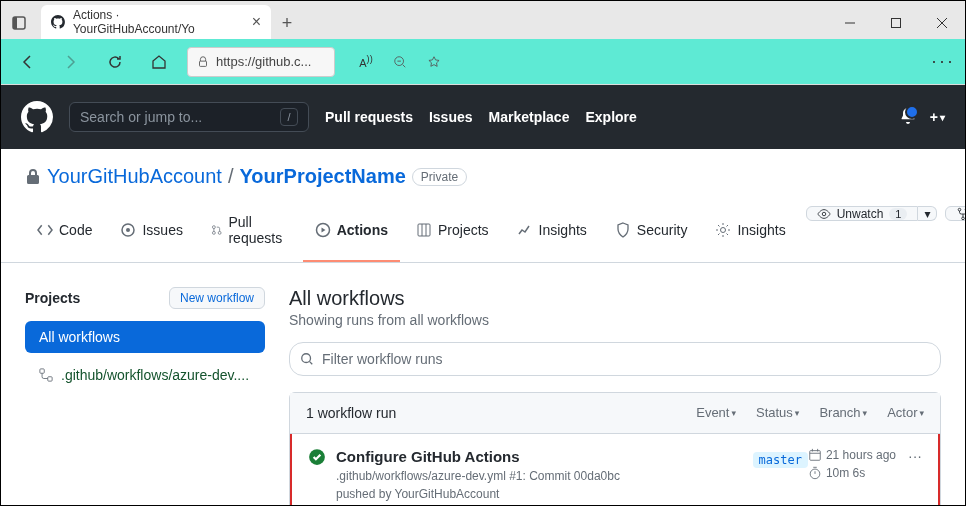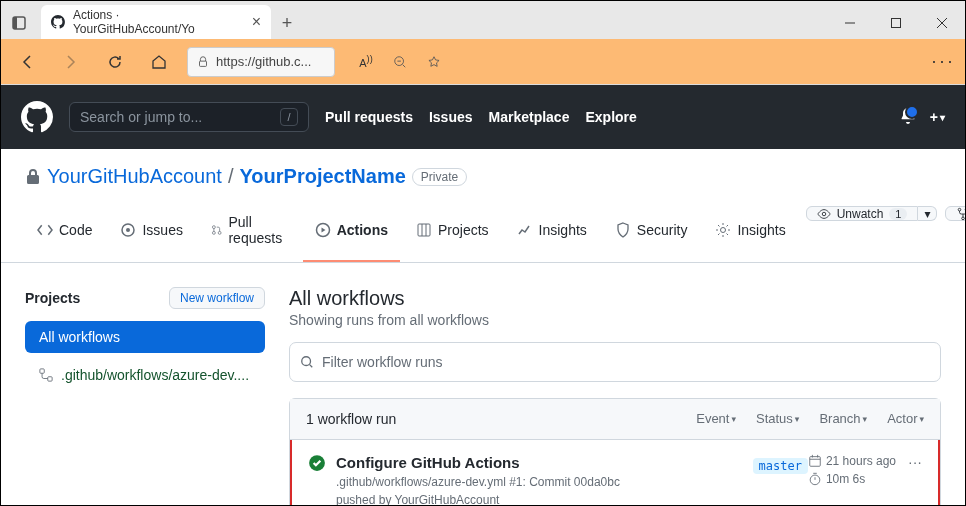--- a/index.html
+++ b/index.html
@@ -5,21 +5,21 @@
   * { box-sizing: border-box; margin: 0; padding: 0; }
   body { font-family: -apple-system, BlinkMacSystemFont, "Segoe UI", Helvetica, Arial, sans-serif; font-size: 14px; color: #24292f; background: #fff; width: 966px; height: 506px; overflow: hidden; border: 1px solid #000; }
   .titlebar { height: 38px; background: #e8e8e8; display: flex; align-items: flex-end; }
   .tab-strip { display: flex; align-items: flex-end; height: 100%; }
   .tab-btn { width: 36px; height: 32px; display: flex; align-items: center; justify-content: center; color: #555; }
   .tab { background: #fff; border-radius: 6px 6px 0 0; height: 34px; width: 230px; display: flex; align-items: center; padding: 0 10px; margin-left: 4px; gap: 8px; font-size: 12px; color: #333; }
   .tab .close { margin-left: auto; color: #555; font-size: 16px; }
   .new-tab { width: 32px; height: 32px; display: flex; align-items: center; justify-content: center; color: #555; font-size: 18px; }
   .win-controls { margin-left: auto; display: flex; }
   .win-btn { width: 46px; height: 32px; display: flex; align-items: center; justify-content: center; color: #333; }
-  .url-bar { height: 46px; background: #fdba74; border-bottom: 1px solid #ddd; display: flex; align-items: center; padding: 0 10px; gap: 12px; }
+  .url-bar { height: 46px; background: #5eead4; border-bottom: 1px solid #ddd; display: flex; align-items: center; padding: 0 10px; gap: 12px; }
   .nav-btn { width: 32px; height: 32px; display: flex; align-items: center; justify-content: center; color: #333; }
   .url-box { flex: 0 0 148px; height: 30px; border: 1px solid #ccc; border-radius: 4px; display: flex; align-items: center; padding: 0 8px; gap: 6px; font-size: 13px; color: #444; background: #f7f7f7; }
   .url-actions { display: flex; gap: 8px; margin-left: 6px; }
   .dots { margin-left: auto; font-size: 18px; letter-spacing: 2px; color: #333; }
   .gh-header { background: #24292f; height: 64px; display: flex; align-items: center; padding: 0 20px; gap: 16px; color: #fff; }
   .gh-logo { width: 32px; height: 32px; fill: #fff; }
   .gh-search { width: 240px; height: 30px; background: #1c2128; border: 1px solid #444c56; border-radius: 6px; display: flex; align-items: center; padding: 0 10px; color: #8b949e; font-size: 14px; }
   .gh-search .slash { margin-left: auto; border: 1px solid #444c56; border-radius: 4px; width: 18px; height: 18px; font-size: 11px; display: flex; align-items: center; justify-content: center; }
   .gh-nav { display: flex; gap: 16px; font-weight: 600; font-size: 14px; }
   .gh-right { margin-left: auto; display: flex; gap: 14px; align-items: center; }
@@ -44,21 +44,21 @@
   .sidebar { width: 240px; flex-shrink: 0; }
   .sidebar-header { display: flex; align-items: center; justify-content: space-between; margin-bottom: 12px; }
   .sidebar-title { font-weight: 600; font-size: 14px; }
   .link-new { color: #0969da; font-size: 12px; border: 1px solid #d0d7de; border-radius: 6px; padding: 3px 10px; background: #f6f8fa; }
   .wf-item { display: flex; align-items: center; gap: 8px; padding: 8px 14px; border-radius: 6px; font-size: 14px; }
   .wf-item.active { background: #0969da; color: #fff; font-weight: 500; }
   .wf-item.file { color: #14532d; }
   .content { flex: 1; }
   .content h2 { font-size: 20px; font-weight: 400; margin-bottom: 2px; }
   .subtitle { color: #656d76; font-size: 14px; margin-bottom: 14px; }
-  .filter-box { height: 40px; border: 1px solid #d0d7de; border-radius: 7px; display: flex; align-items: center; padding: 0 10px; gap: 8px; color: #656d76; margin-bottom: 16px; }
+  .filter-box { height: 34px; border: 1px solid #d0d7de; border-radius: 14px; display: flex; align-items: center; padding: 0 10px; gap: 8px; color: #656d76; margin-bottom: 16px; }
   .runs-box { border: 1px solid #d0d7de; border-radius: 6px; }
   .runs-head { background: #f6f8fa; padding: 12px 16px; display: flex; align-items: flex-start; border-bottom: 1px solid #d0d7de; font-size: 14px; }
   .runs-head .filters { margin-left: auto; display: flex; gap: 20px; color: #656d76; font-size: 13px; }
   .filters .f { display: flex; align-items: center; gap: 2px; }
   .run-row { padding: 14px 16px; display: flex; align-items: flex-start; border: 2px solid #d82a2a; border-top: none; border-radius: 0 0 6px 6px; }
   .run-left { display: flex; gap: 10px; flex: 1; }
   .check { color: #1a7f37; }
   .run-title { font-weight: 600; font-size: 15px; color: #24292f; }
   .run-sub { font-size: 12px; color: #656d76; line-height: 1.5; margin-top: 2px; max-width: 300px; }
   .branch-pill { font-family: ui-monospace, monospace; font-size: 12px; color: #0969da; background: #ddf4ff; border-radius: 4px; padding: 1px 6px; margin-left: 10px; align-self: flex-start; margin-top: 4px; }

